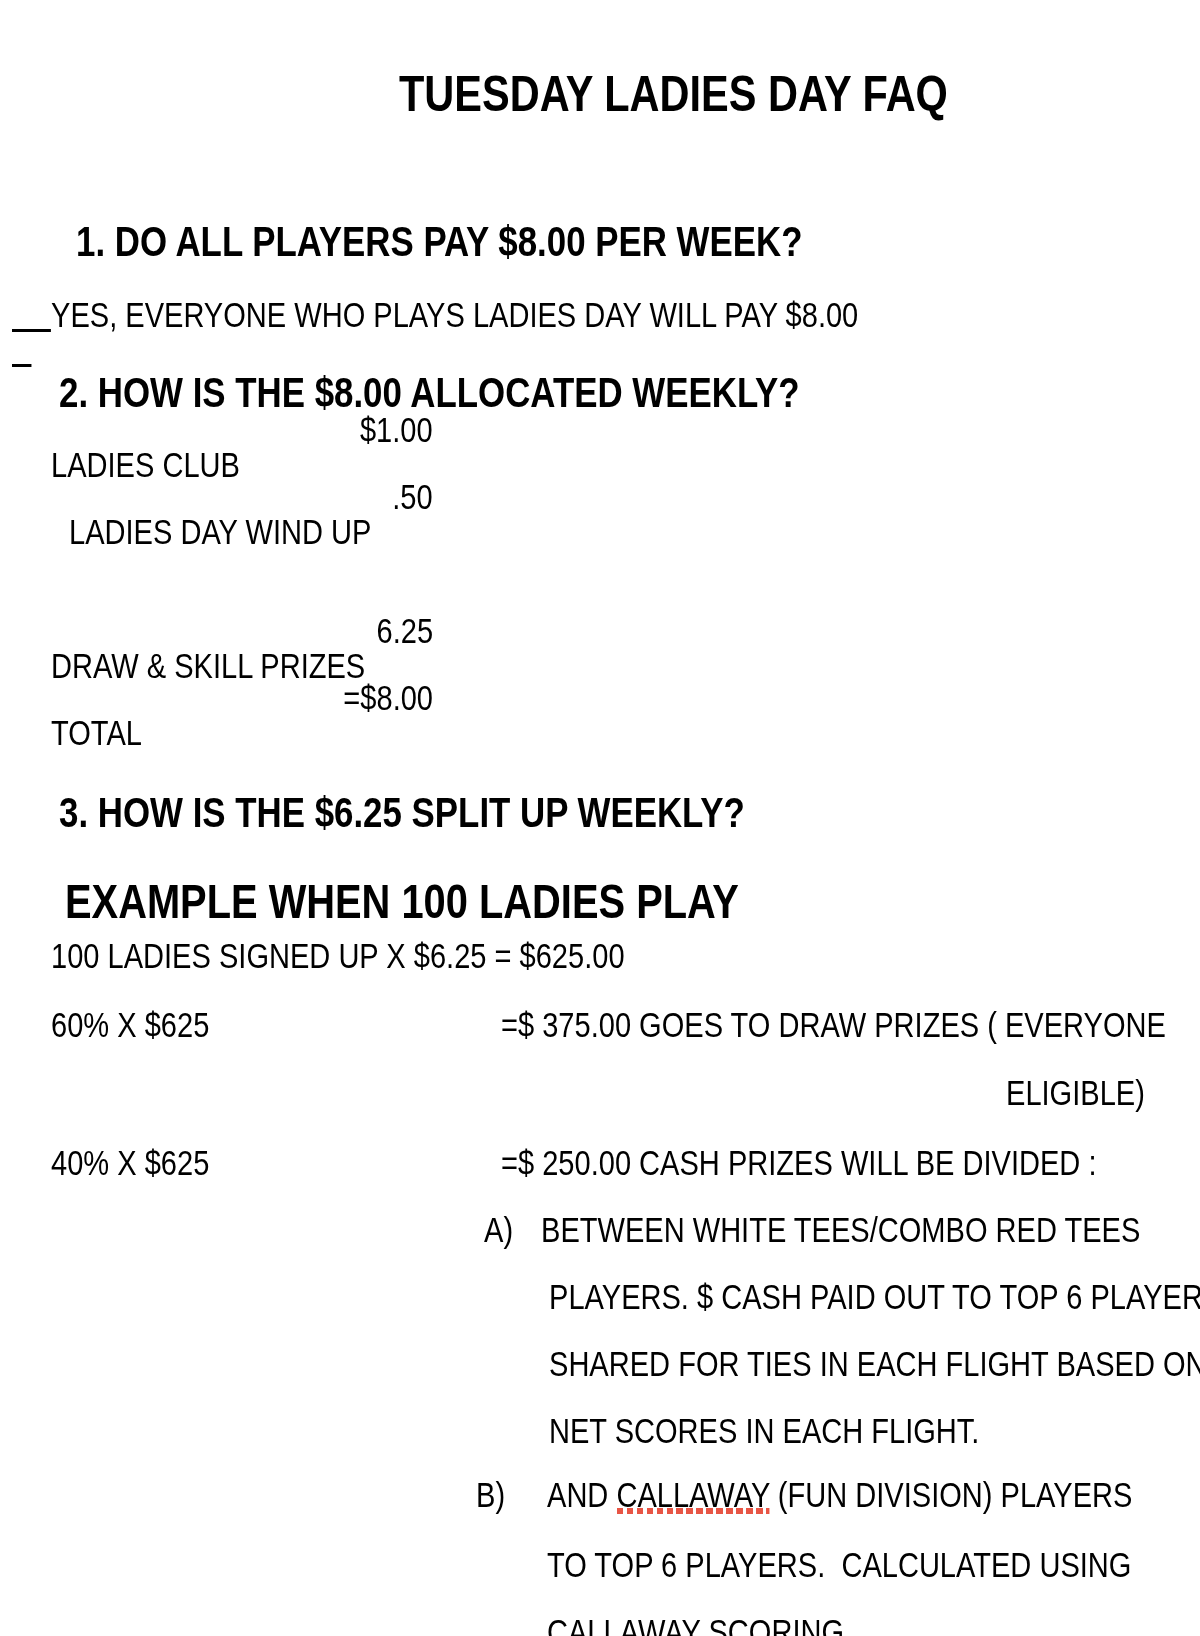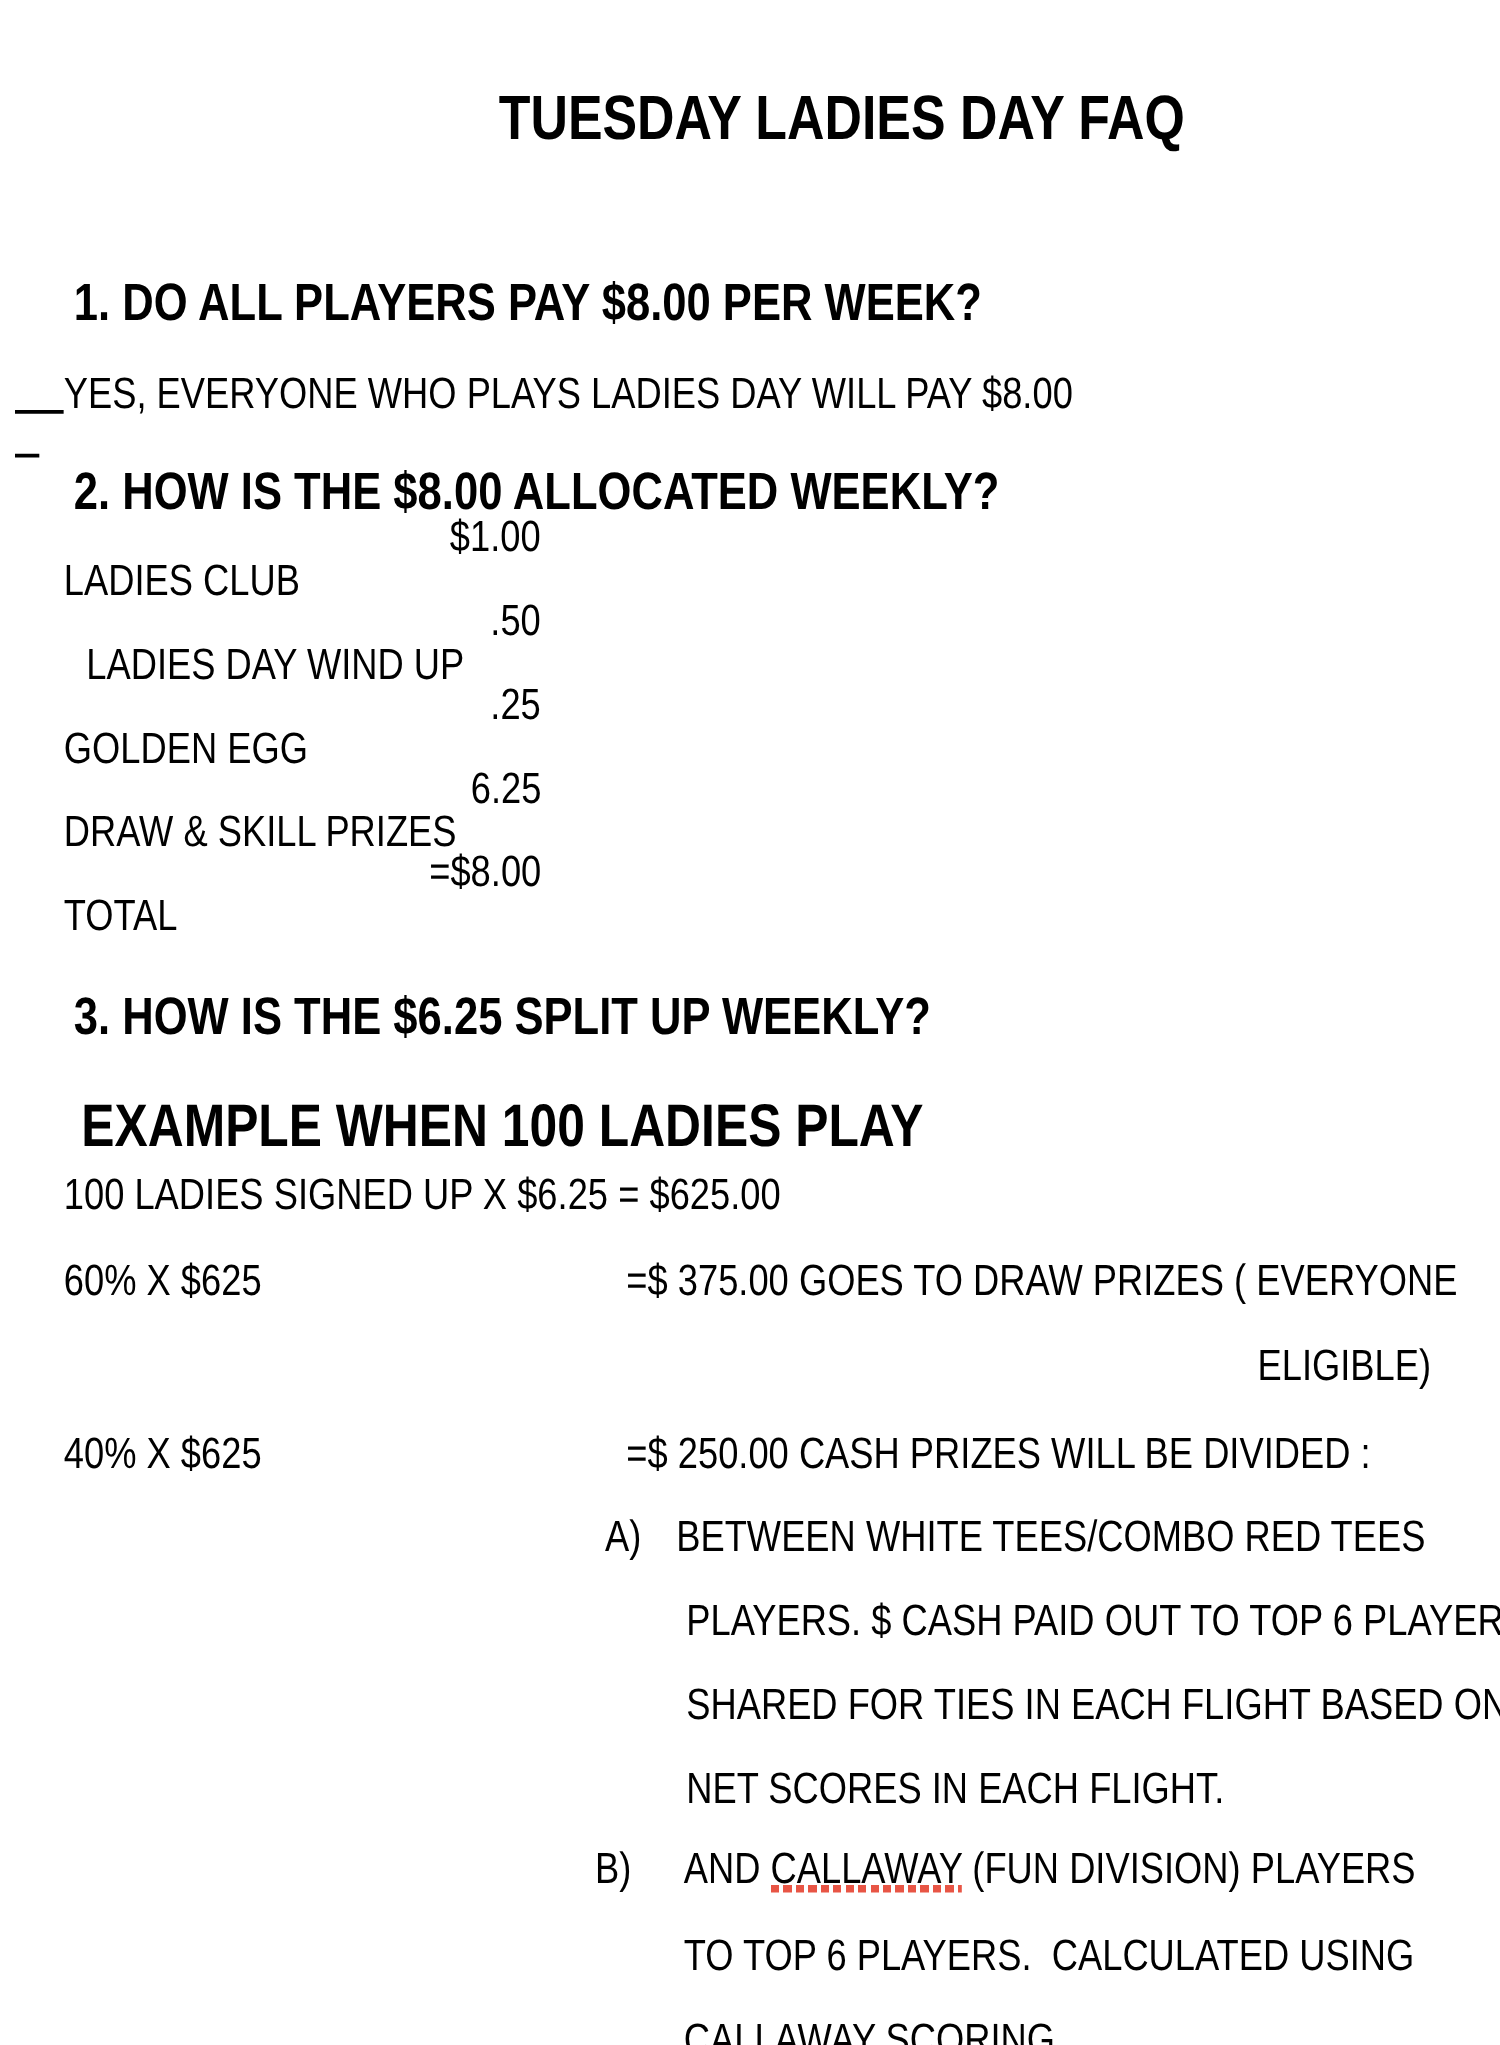--- a/index.html
+++ b/index.html
@@ -29,42 +29,38 @@
 </style>
 </head>
 <body>
 
 <div class="page">
 
   <div class="line t50" style="top:19px; left:343px;">
     <span class="cond">TUESDAY LADIES DAY FAQ</span>
   </div>
 
-  <div class="line h42" style="top:179px; left:12px;">
+  <div class="line h42" style="top:179px; left:29px;">
     <span class="cond">1. DO ALL PLAYERS PAY $8.00 PER WEEK?</span>
   </div>
   <div class="line b35" style="top:262px; left:12px;text-decoration:underline;">
     <span class="cond">YES, EVERYONE WHO PLAYS LADIES DAY WILL PAY $8.00</span>
   </div>
 
   <div class="line h42" style="top:330px; left:12px;">
     <span class="cond">2. HOW IS THE $8.00 ALLOCATED WEEKLY?</span>
   </div>
 
   <div class="line b35 alloc-row" style="top:412px;">
     <span class="cond">LADIES CLUB</span>
     <span class="cond-r">$1.00</span>
   </div>
   <div class="line b35 alloc-row" style="top:479px;text-align:right;">
     <span class="cond">LADIES DAY WIND UP</span>
     <span class="cond-r">.50</span>
-  </div>
-  <div class="line b35 alloc-row" style="top:546px;">
-    <span class="cond">GOLDEN EGG</span>
-    <span class="cond-r">.25</span>
   </div>
   <div class="line b35 alloc-row" style="top:613px;">
     <span class="cond">DRAW &amp; SKILL PRIZES</span>
     <span class="cond-r">6.25</span>
   </div>
   <div class="line b35 alloc-row" style="top:680px;">
     <span class="cond">TOTAL</span>
     <span class="cond-r">=$8.00</span>
   </div>
 

